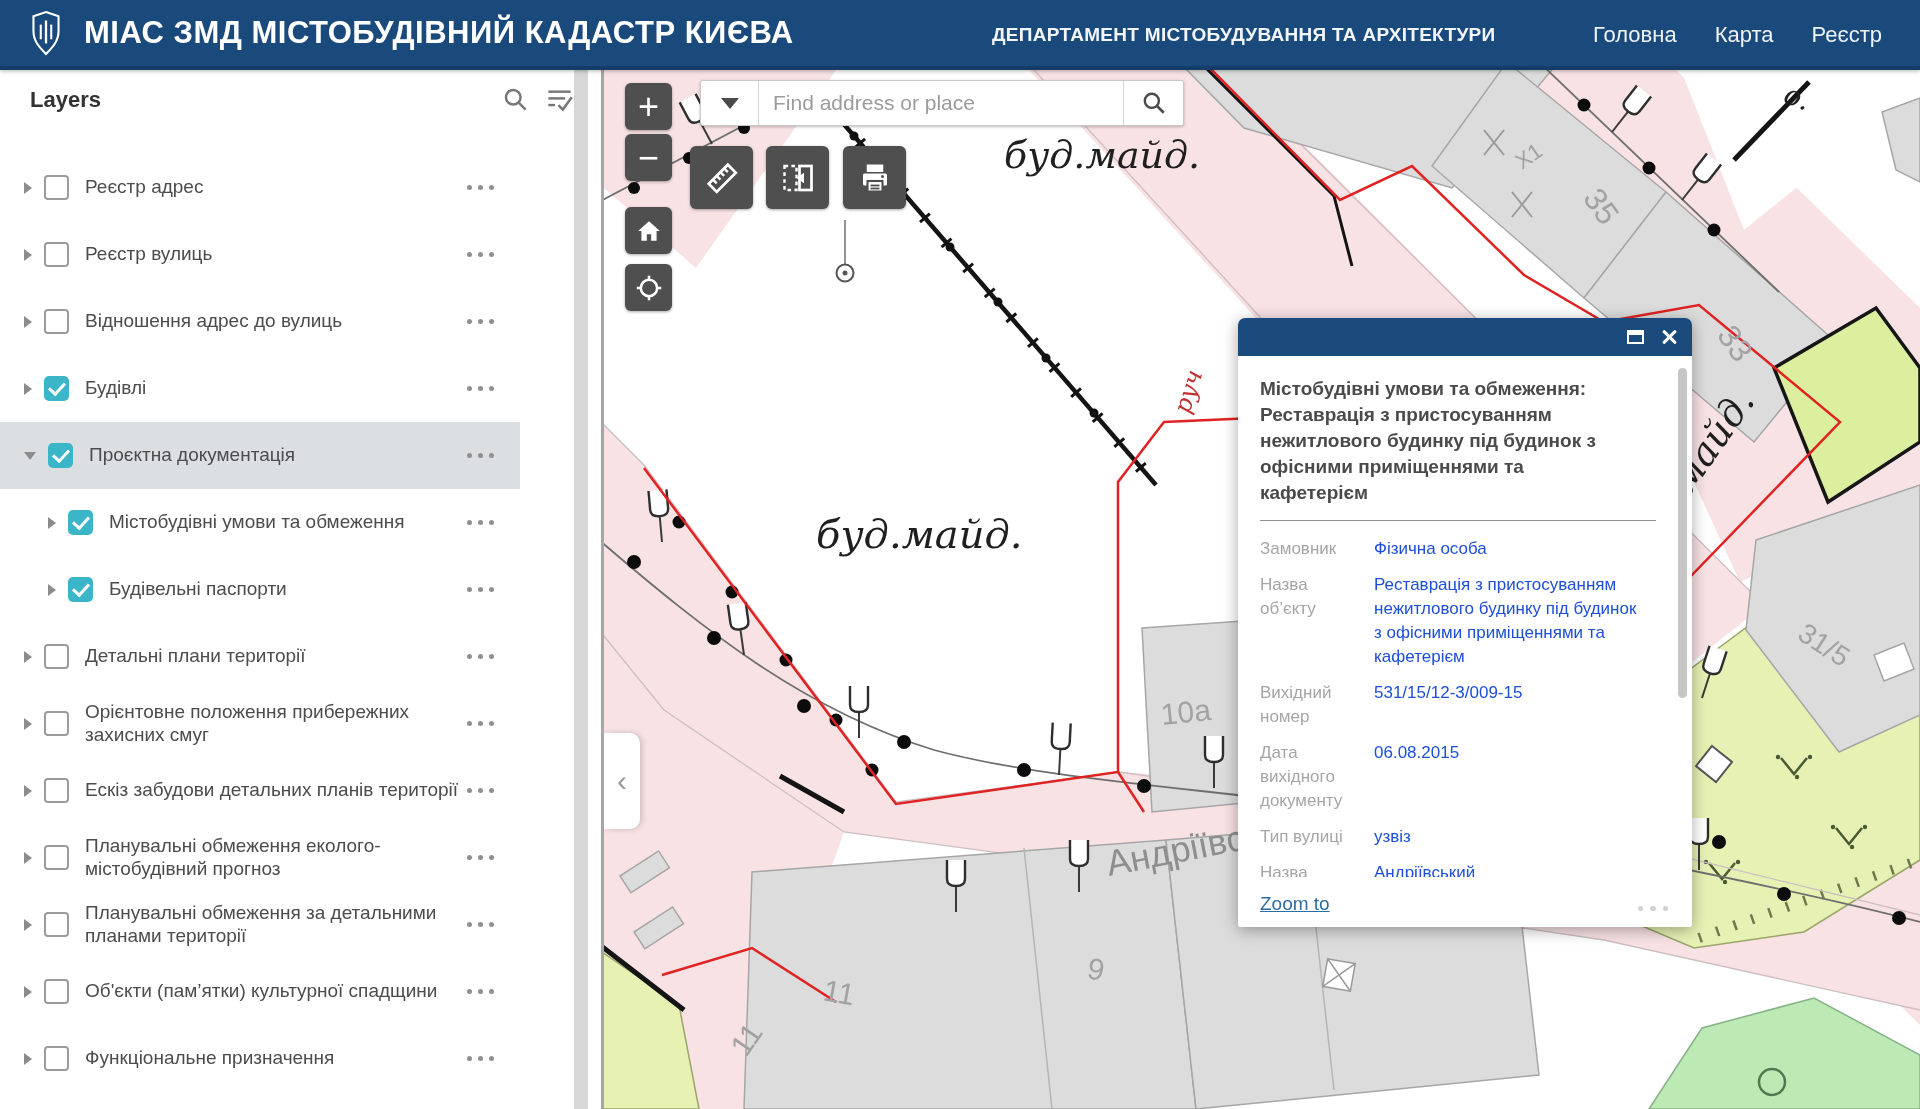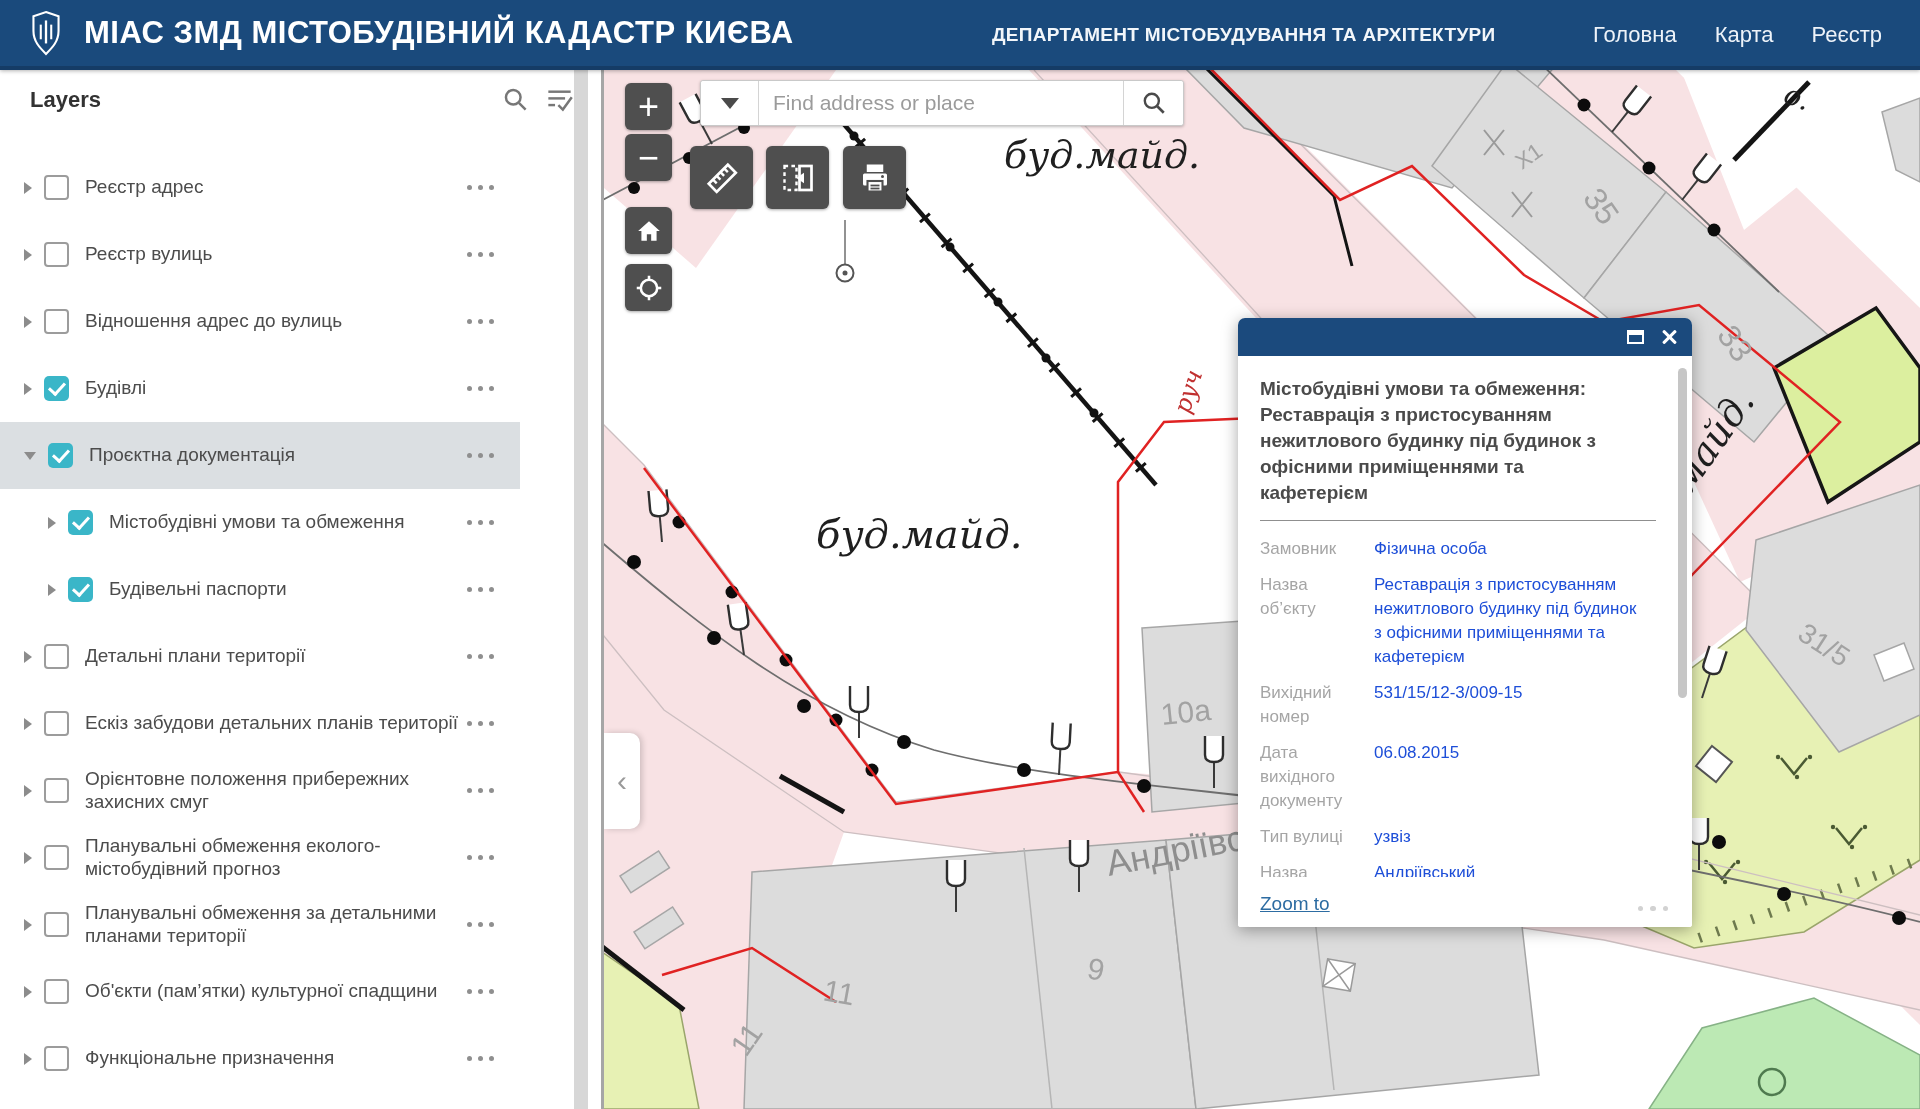--- a/index.html
+++ b/index.html
@@ -224,31 +224,31 @@
           <span class="layer-label">Детальні плани території</span>
           <span class="dots">
             <i></i>
             <i></i>
             <i></i>
           </span>
         </div>
         <div class="layer-row">
           <span class="tri"></span>
           <span class="cb"></span>
+          <span class="layer-label">Орієнтовне положення прибережних захисних смуг</span>
+          <span class="dots">
+            <i></i>
+            <i></i>
+            <i></i>
+          </span>
+        </div>
+        <div class="layer-row">
+          <span class="tri"></span>
+          <span class="cb"></span>
           <span class="layer-label">Ескіз забудови детальних планів території</span>
-          <span class="dots">
-            <i></i>
-            <i></i>
-            <i></i>
-          </span>
-        </div>
-        <div class="layer-row">
-          <span class="tri"></span>
-          <span class="cb"></span>
-          <span class="layer-label">Орієнтовне положення прибережних захисних смуг</span>
           <span class="dots">
             <i></i>
             <i></i>
             <i></i>
           </span>
         </div>
         <div class="layer-row">
           <span class="tri"></span>
           <span class="cb"></span>
           <span class="layer-label">Планувальні обмеження еколого-містобудівний прогноз</span>

